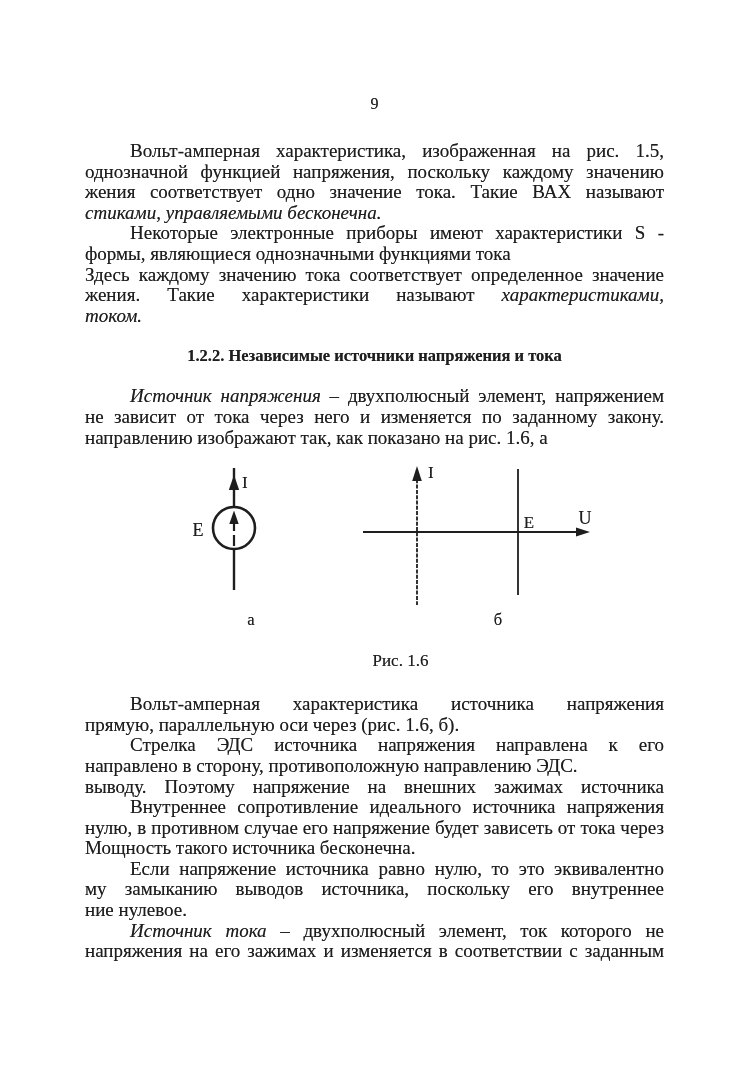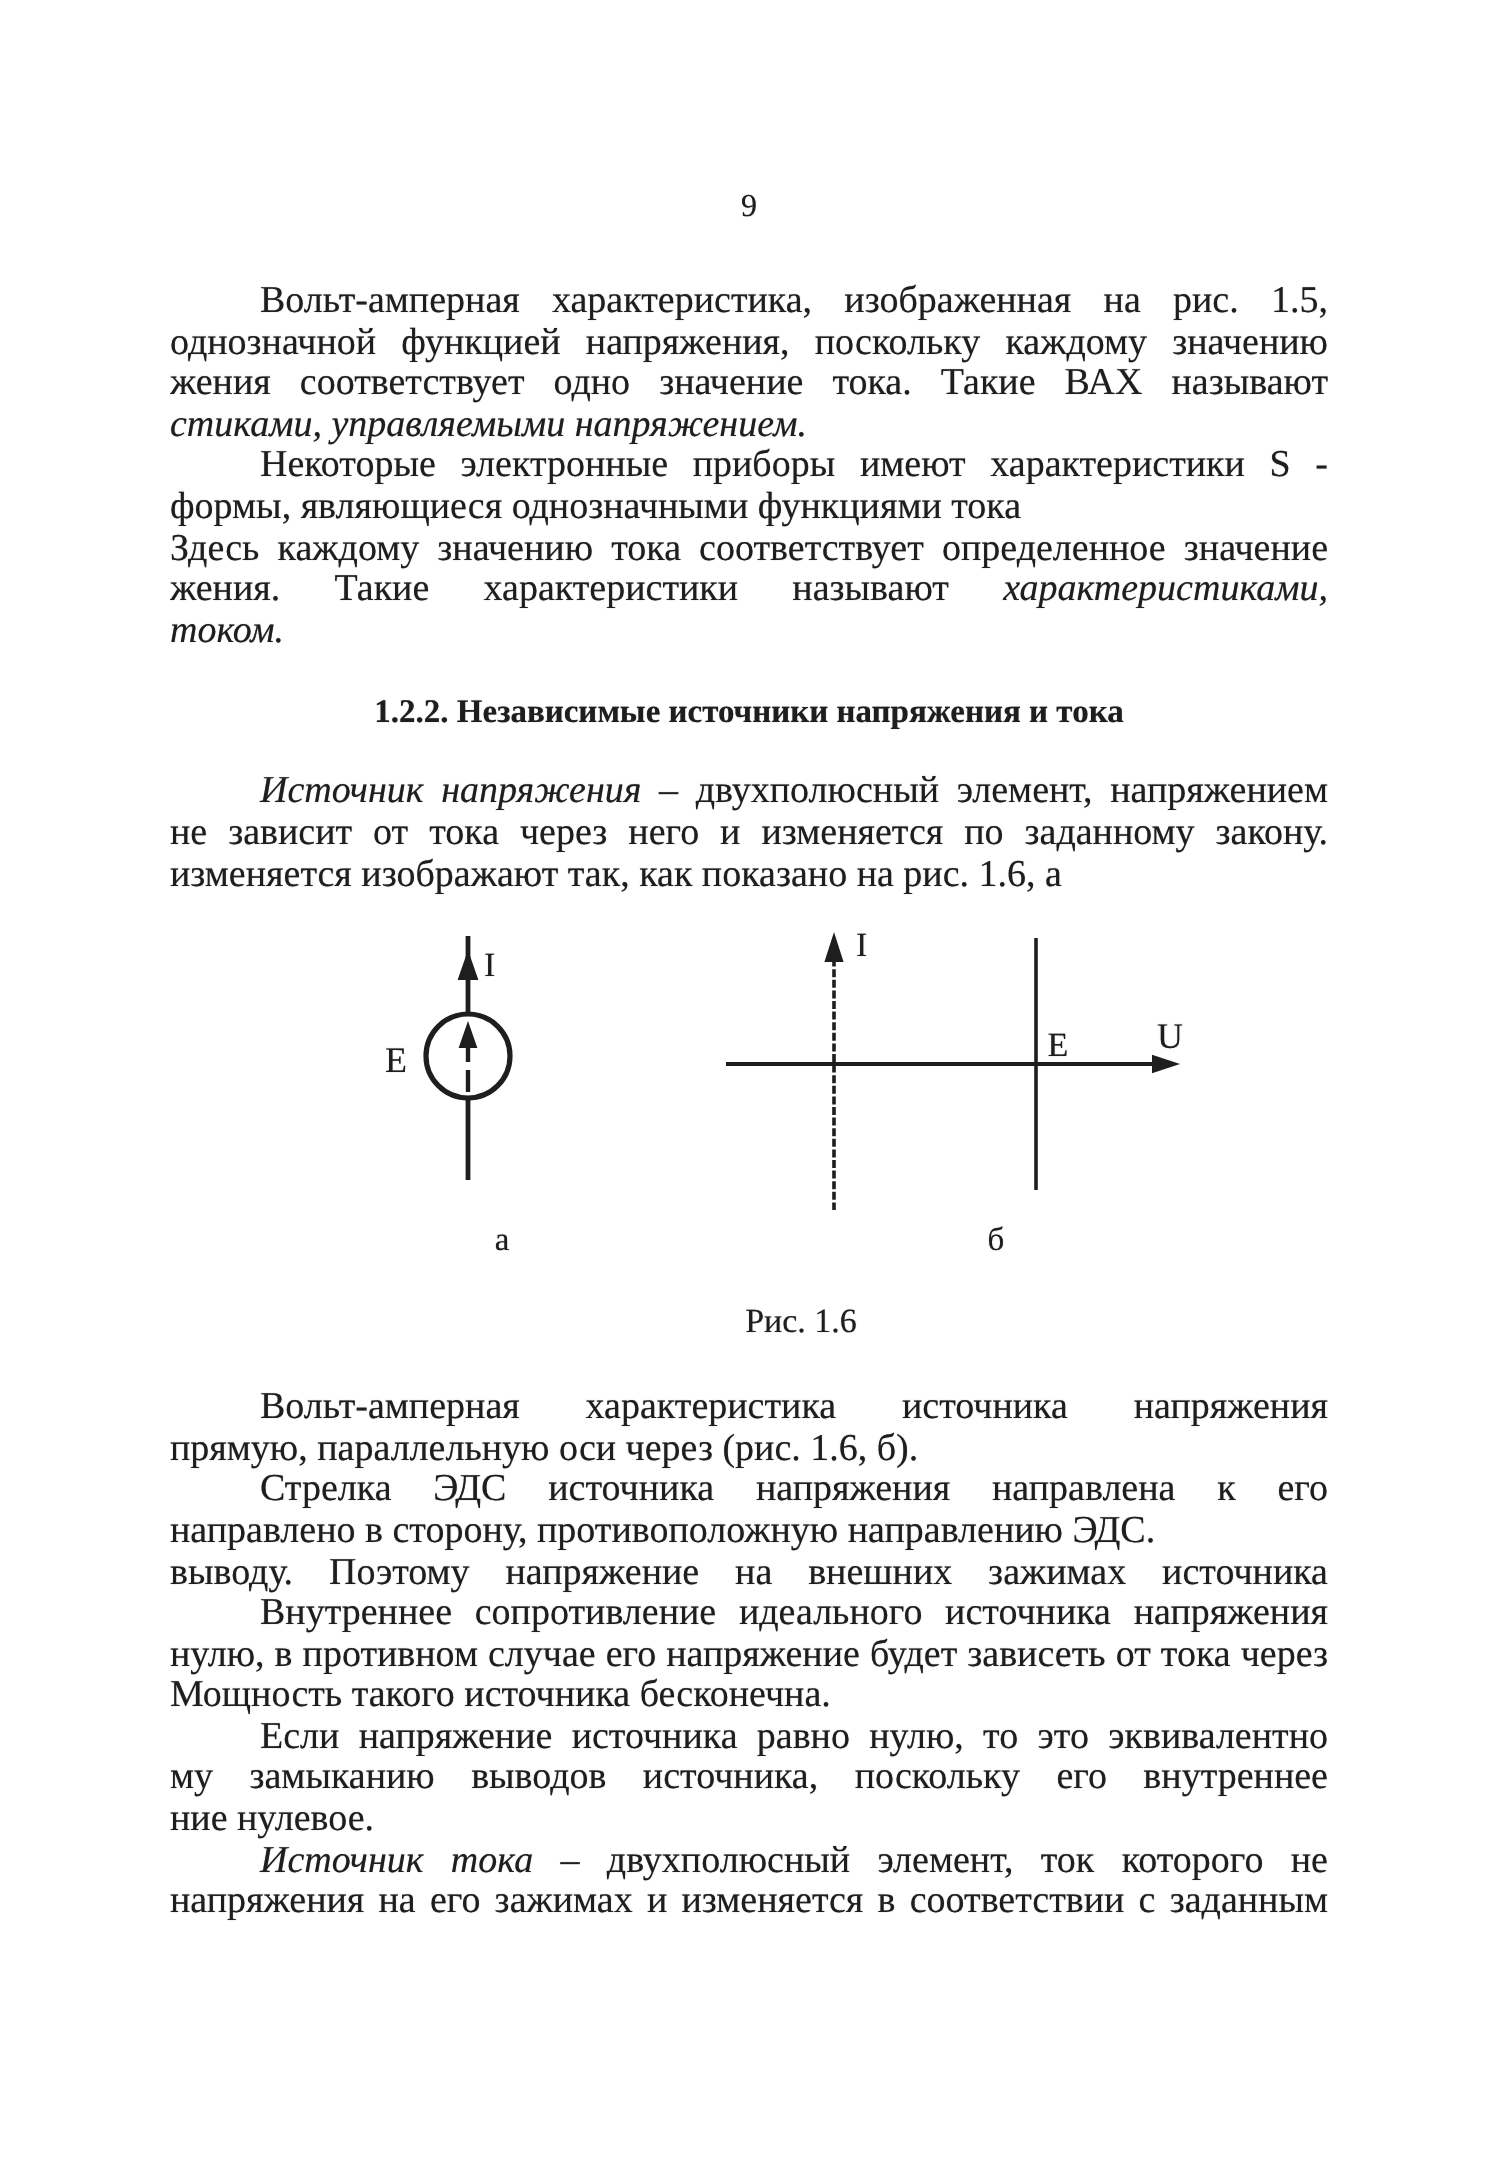--- a/index.html
+++ b/index.html
@@ -50,38 +50,38 @@
 
 <div class="page">
   <div class="content">
 
     <div class="pagenum">9</div>
 
     <div class="para">
         <div class="line just indent"><span>Вольт-амперная характеристика, изображенная на рис. 1.5, является</span></div>
         <div class="line just"><span>однозначной функцией напряжения, поскольку каждому значению напря-</span></div>
         <div class="line just"><span>жения соответствует одно значение тока. Такие ВАХ называют </span><span class="it">характери-</span></div>
-        <div class="line"><span class="it">стиками, управляемыми напряжением.</span></div>
+        <div class="line"><span class="it">стиками, управляемыми бесконечна.</span></div>
       </div>
     <div class="para">
         <div class="line just indent"><span>Некоторые электронные приборы имеют характеристики S - образной</span></div>
         <div class="line"><span>формы,  являющиеся однозначными функциями тока</span></div>
       </div>
     <div class="para">
         <div class="line just"><span>Здесь каждому значению тока соответствует определенное значение напря-</span></div>
         <div class="line just"><span>жения. Такие характеристики называют </span><span class="it">характеристиками, управляемыми</span></div>
         <div class="line"><span class="it">током.</span></div>
       </div>
 
     <div class="heading">1.2.2. Независимые источники напряжения и тока</div>
 
     <div class="para">
         <div class="line just indent"><span class="it">Источник напряжения</span><span> – двухполюсный элемент, напряжением которого</span></div>
         <div class="line just"><span>не зависит от тока через него и изменяется по заданному закону. Источники</span></div>
-        <div class="line"><span>изменяется изображают так, как показано на рис. 1.6, а</span></div>
+        <div class="line"><span>направлению изображают так, как показано на рис. 1.6, а</span></div>
       </div>
 
     <div class="figure">
       <svg width="579" height="170" viewBox="0 0 579 170">
 
         <g>
           <line class="fig-stroke" x1="149" y1="4" x2="149" y2="43" stroke-width="2.4"></line>
           <polygon class="fig-fill" points="149,11 143.8,26 154.2,26"></polygon>
           <circle class="fig-stroke" cx="149" cy="64" r="21" stroke-width="2.6"></circle>
           <polygon class="fig-fill" points="149,46.5 144.3,60 153.7,60"></polygon>

